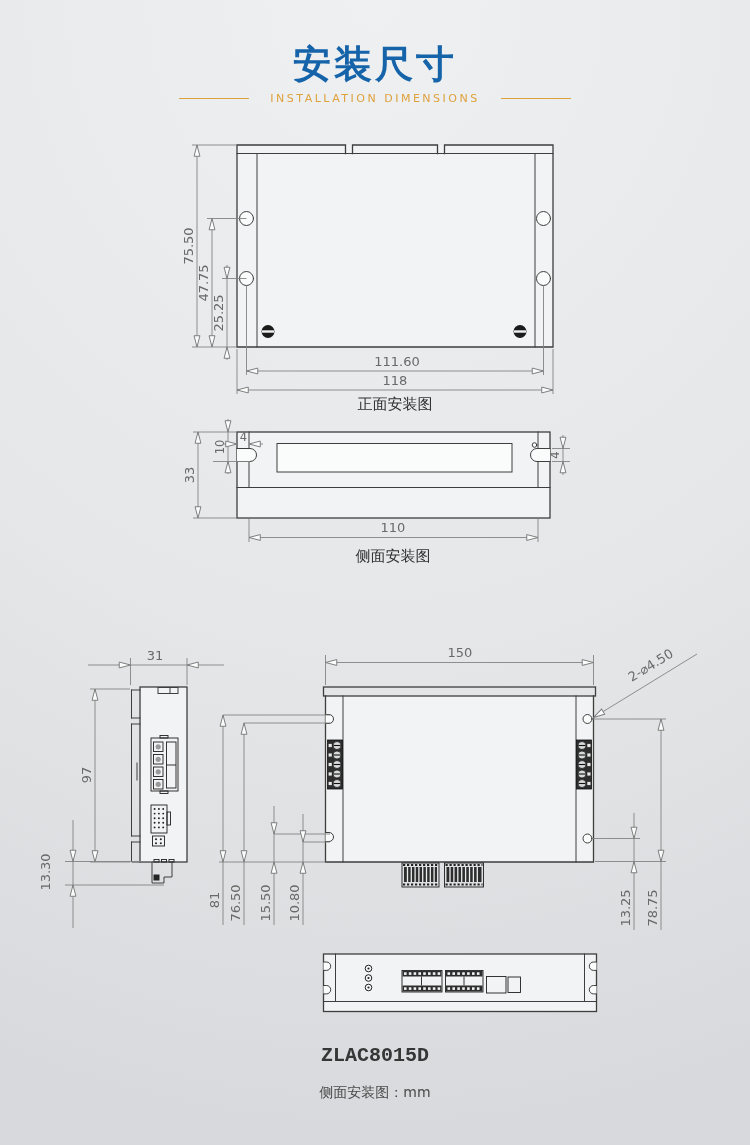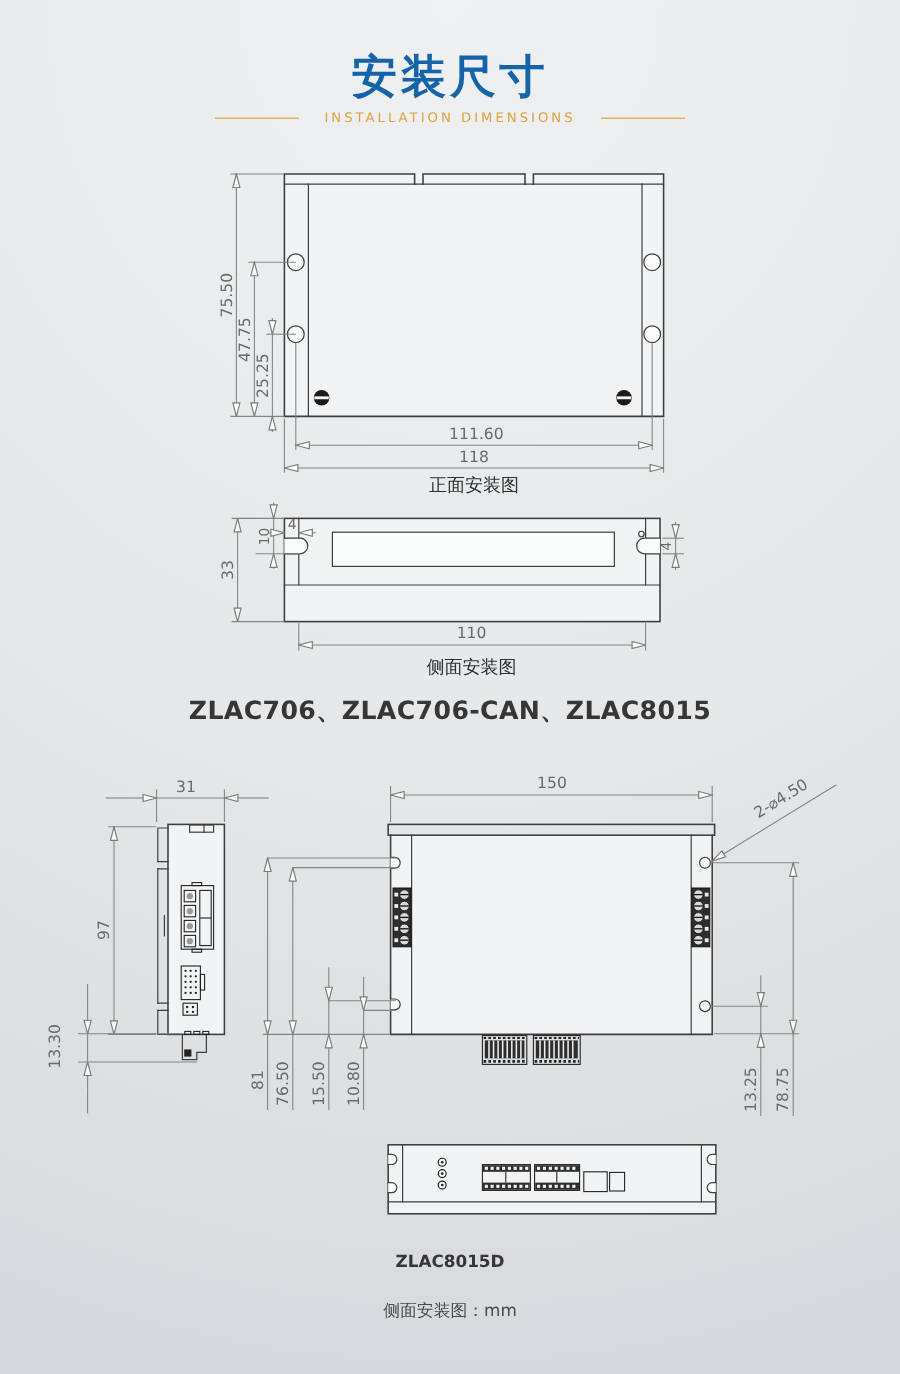--- a/index.html
+++ b/index.html
@@ -21,21 +21,21 @@
     margin-top:6px;display:flex;align-items:center;justify-content:center;gap:21px;
   }
   #hdr .subline{width:70px;height:0;border-top:1px solid #dfa13c;}
   #hdr .subtitle{
     font-size:11px;color:#dfa13c;letter-spacing:2.5px;font-weight:400;
   }
   .models{
     left:0;width:750px;text-align:center;color:#363636;
   }
   #models-a{top:578px;font-size:21px;font-weight:600;letter-spacing:0.3px;}
-  #models-b{top:1044px;font-size:14px;font-weight:600;}
+  #models-b{top:1044px;font-size:20px;font-weight:600;font-family:Liberation Mono, monospace;}
   #unit-note{top:1084px;left:0;width:750px;text-align:center;font-size:14px;color:#4a4a4a;}
   svg{position:absolute;top:0;left:0;}
   
   .ol{stroke:#3e3e3e;stroke-width:1.3;fill:none;stroke-linecap:square;}
   .ol2{stroke:#3e3e3e;stroke-width:1;fill:none;stroke-linecap:square;}
   .dk{stroke:#1f1f1f;stroke-width:0.9;fill:none;}
   .dim{stroke:#838383;stroke-width:0.9;fill:none;}
   .bodyfill{fill:#f2f3f4;stroke:none;}
   .holefill{fill:#fafbfb;}
   text{font-family:"DejaVu Sans","Liberation Sans",sans-serif;}
@@ -50,21 +50,20 @@
 
   <div class="abs" id="hdr">
     <div class="title">安装尺寸</div>
     <div class="subrow">
       <span class="subline"></span>
       <span class="subtitle">INSTALLATION DIMENSIONS</span>
       <span class="subline"></span>
     </div>
   </div>
 
-  <div class="abs models" id="models-a">ZLAC706、ZLAC706-CAN、ZLAC8015</div>
   <div class="abs models" id="models-b">ZLAC8015D</div>
   <div class="abs" id="unit-note">侧面安装图：mm</div>
 
   <svg width="750" height="1145" viewBox="0 0 750 1145">
     <defs>
       <marker id="ar" viewBox="0 0 12 8" refX="11.4" refY="4" markerWidth="13" markerHeight="9" orient="auto-start-reverse" markerUnits="userSpaceOnUse">
         <path d="M11.4,4 L1,1.3 L1,6.7 Z" fill="#fbfcfc" stroke="#7b7b7b" stroke-width="0.9"></path>
       </marker>
     </defs>
 

